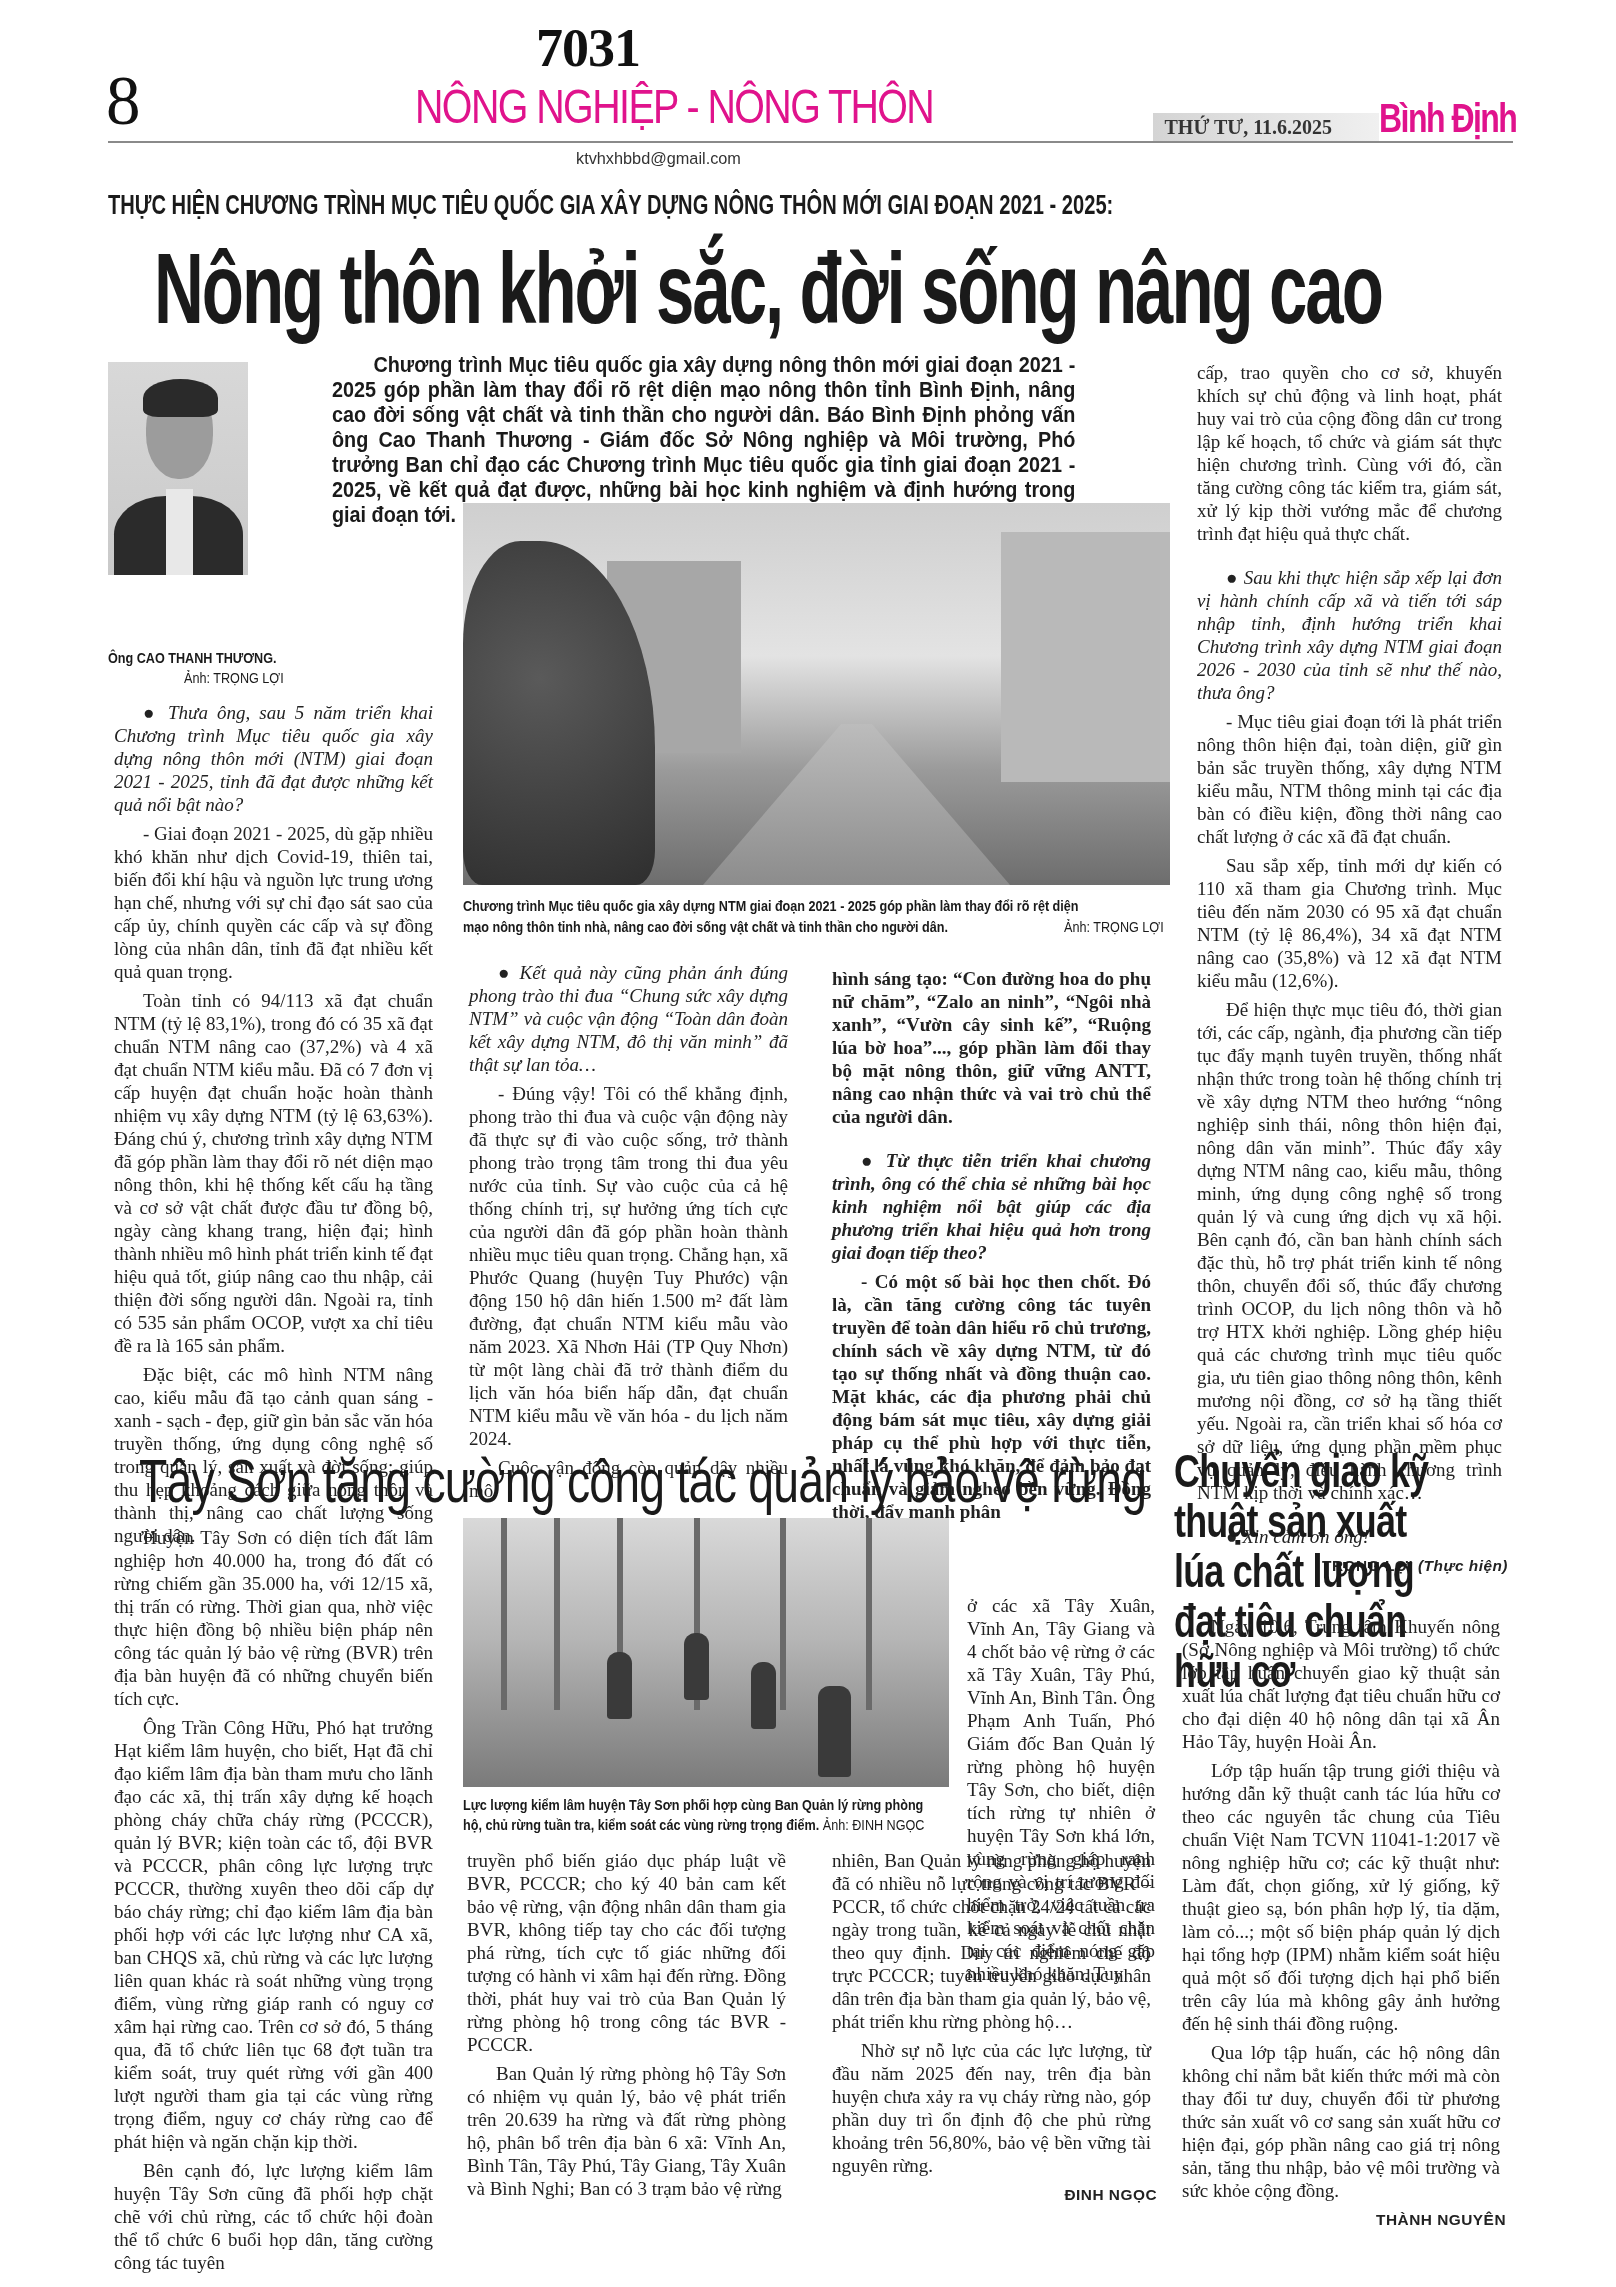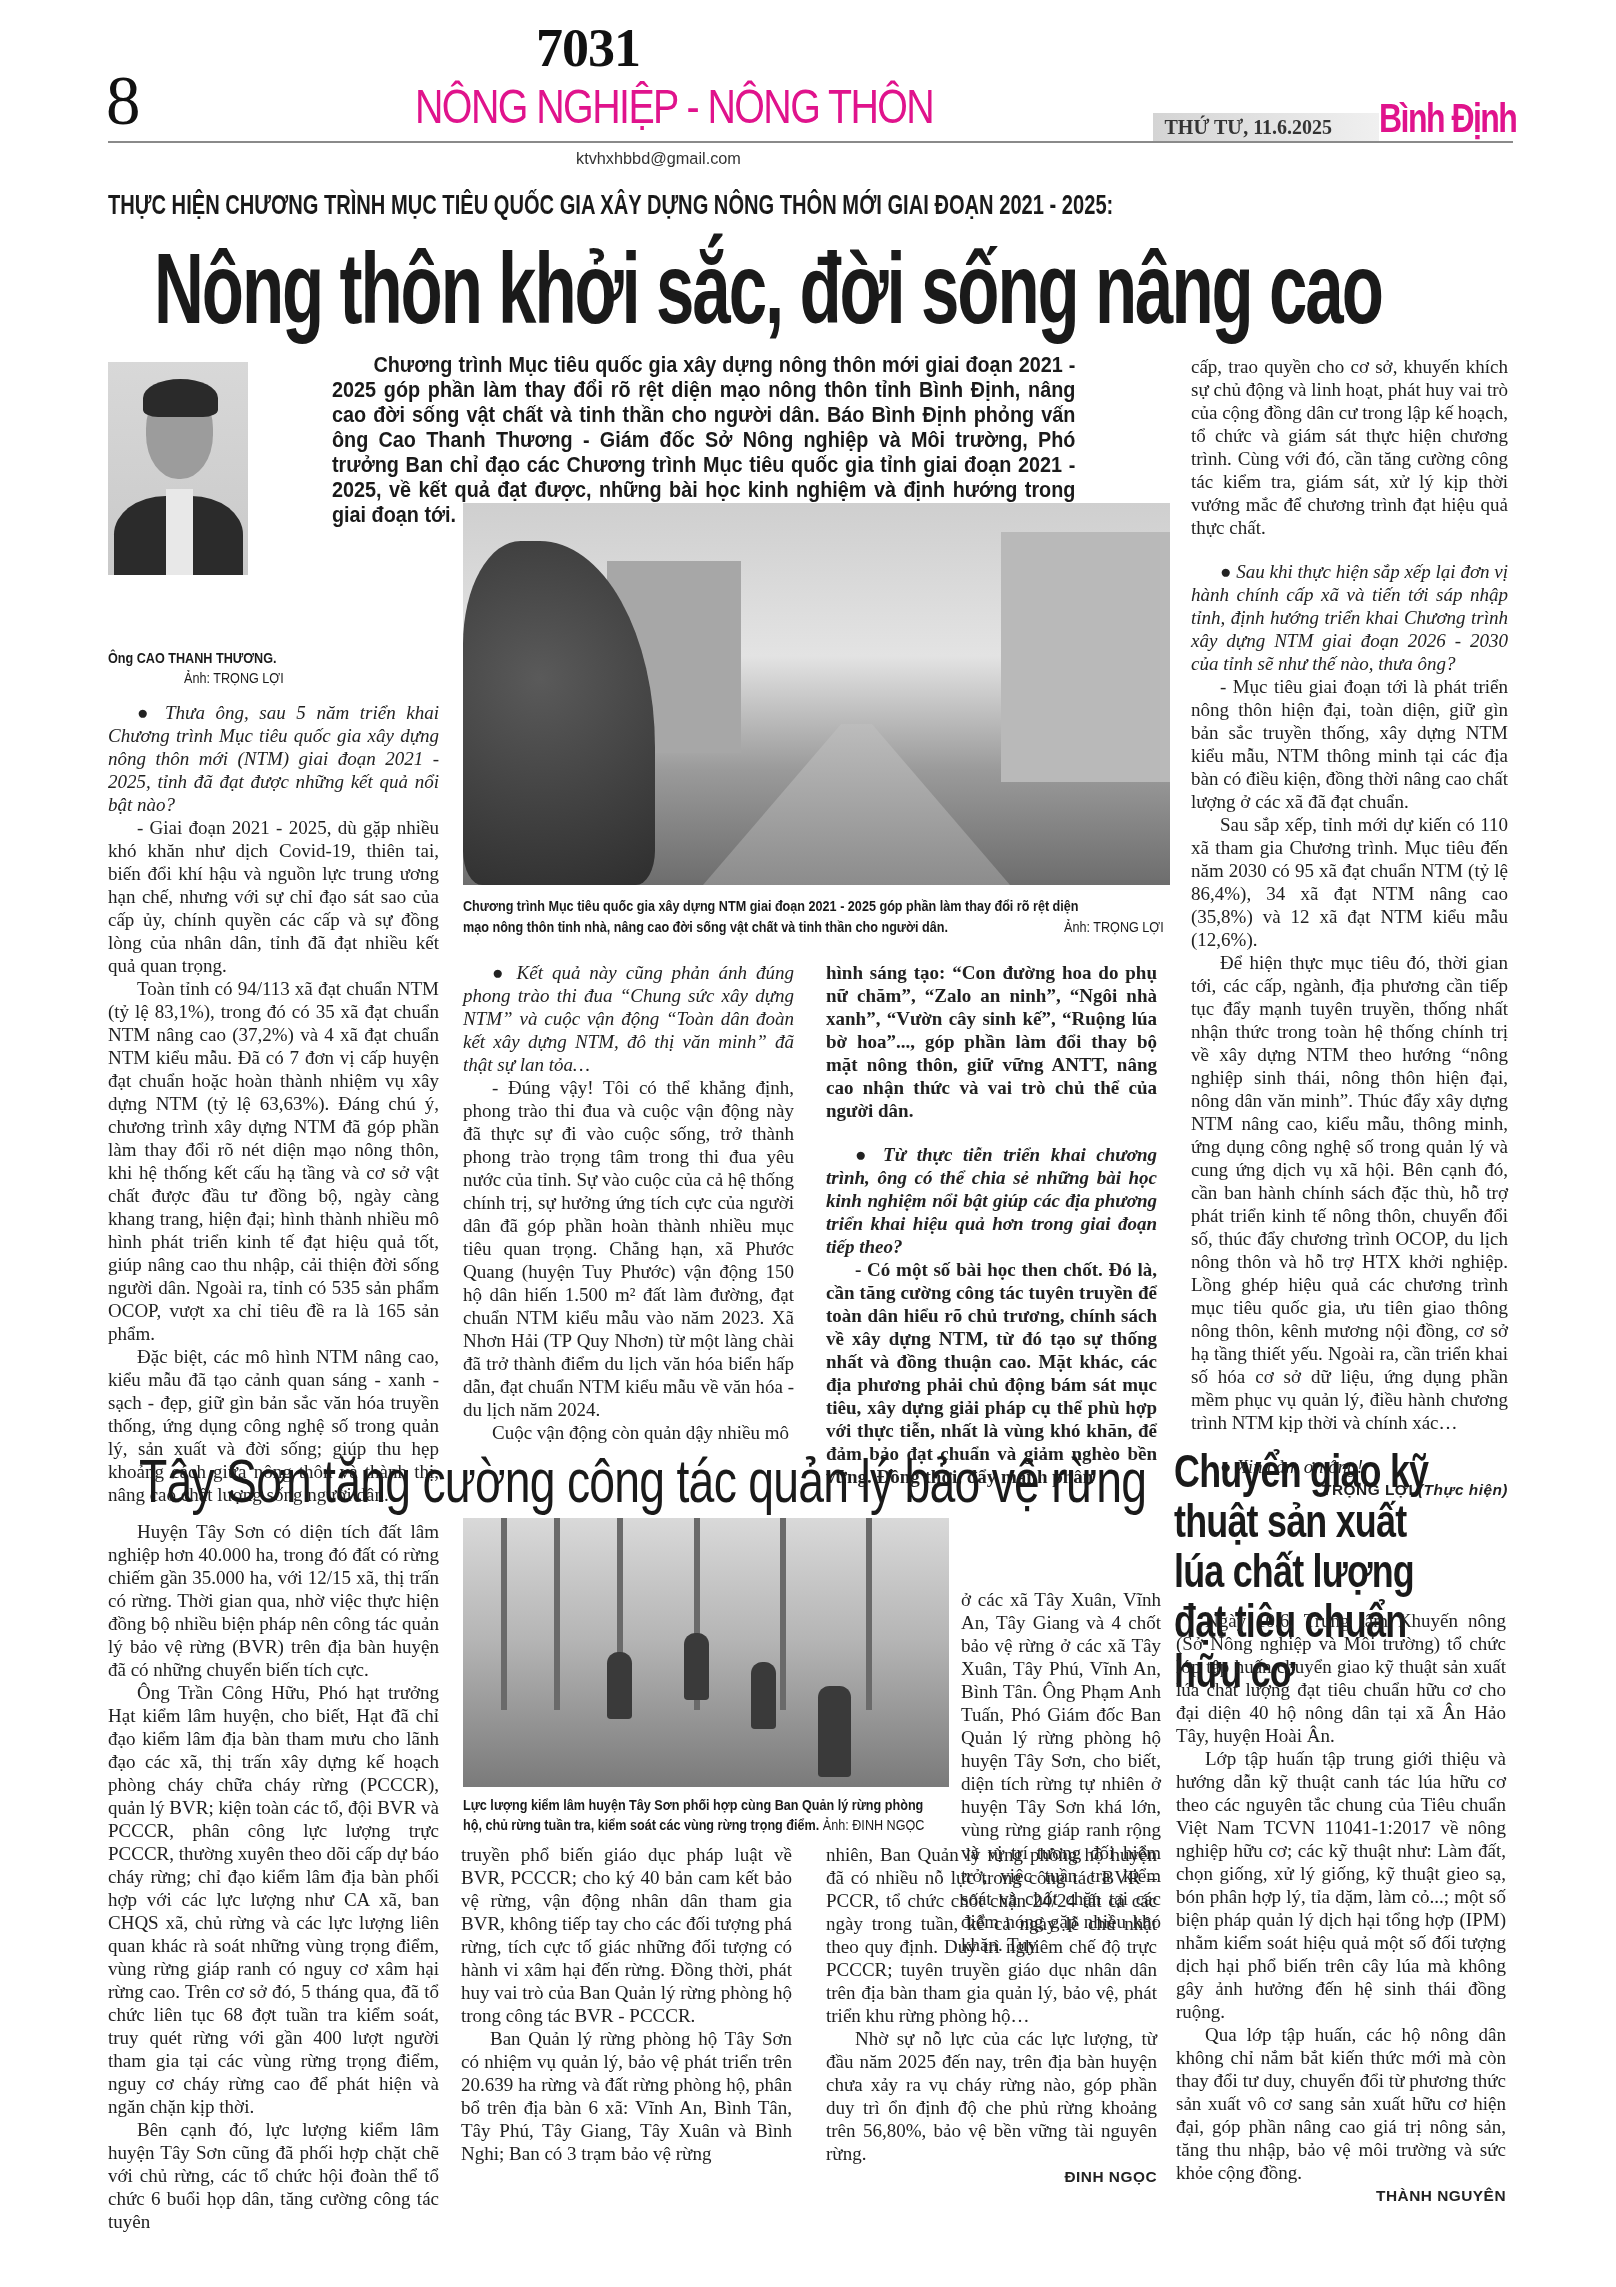--- a/index.html
+++ b/index.html
@@ -16,21 +16,21 @@
   .headline { left:154px; top:231px; font-family:"Liberation Sans", sans-serif; font-weight:bold; font-size:100px; color:#1a1a1a; letter-spacing:-2.9px; transform:scaleX(0.69); transform-origin:left top; white-space:nowrap; }
   .portrait { left:108px; top:362px; width:140px; height:213px; background:linear-gradient(180deg,#d8d8d8 0%,#c9c9c9 100%); overflow:hidden; }
   .portrait .head { position:absolute; left:38px; top:25px; width:67px; height:92px; border-radius:45% 45% 48% 48%; background:#9c9c9c; }
   .portrait .hair { position:absolute; left:35px; top:17.3px; width:75px; height:38px; border-radius:50% 50% 20% 20%; background:#2a2a2a; }
   .portrait .suit { position:absolute; left:5.8px; top:134px; width:129px; height:96px; border-radius:40% 40% 0 0; background:#2b2b2b; }
   .portrait .shirt { position:absolute; left:58px; top:127px; width:27px; height:86px; background:#e8e8e8; }
   .cap-bold { font-family:"Liberation Sans", sans-serif; font-weight:bold; font-size:15.4px; transform:scaleX(0.82); transform-origin:left top; white-space:nowrap; }
   .cap-credit { font-family:"Liberation Sans", sans-serif; font-size:15.4px; transform:scaleX(0.82); transform-origin:left top; white-space:nowrap; }
   .lead { left:332px; top:352px; width:826px; font-family:"Liberation Sans", sans-serif; font-weight:bold; font-size:22px; line-height:25px; text-indent:46px; text-align:justify; transform:scaleX(0.9); transform-origin:left top; }
   .col { font-family:"Liberation Serif", serif; font-size:19px; line-height:23px; text-align:justify; color:#222; }
-  .col p { margin:0; text-indent:29px; }
+  .col p { margin:6px; text-indent:29px; }
   .col p.q { font-style:italic; margin-top:13.4px; }
   .col p.q::before { content:"\25CF\00a0"; font-style:normal; }
   .col p.noind { text-indent:0; }
   .photo1 { left:463px; top:503px; width:707px; height:382px; background:linear-gradient(180deg,#cfcfcf 0%,#e3e3e3 40%,#9a9a9a 70%,#6d6d6d 100%); overflow:hidden; }
   .photo1 .road { position:absolute; left:240px; top:221px; width:307px; height:161px; background:linear-gradient(180deg,#bcbcbc,#8c8c8c); clip-path:polygon(45% 0,55% 0,100% 100%,0 100%); }
   .photo1 .tree { position:absolute; left:0; top:38px; width:192px; height:344px; background:radial-gradient(circle at 40% 40%,#5a5a5a,#2e2e2e); border-radius:30% 60% 10% 10%; }
   .photo1 .bldL { position:absolute; left:144px; top:58px; width:134px; height:192px; background:#a7a7a7; }
   .photo1 .bldR { position:absolute; left:538px; top:29px; width:169px; height:250px; background:#b9b9b9; }
   .photo2 { left:463px; top:1518px; width:486px; height:269px; background:linear-gradient(180deg,#d9d9d9 0%,#b5b5b5 45%,#7a7a7a 100%); overflow:hidden; }
   .photo2 .trunk { position:absolute; top:0; width:5.8px; height:192px; background:#6a6a6a; }

